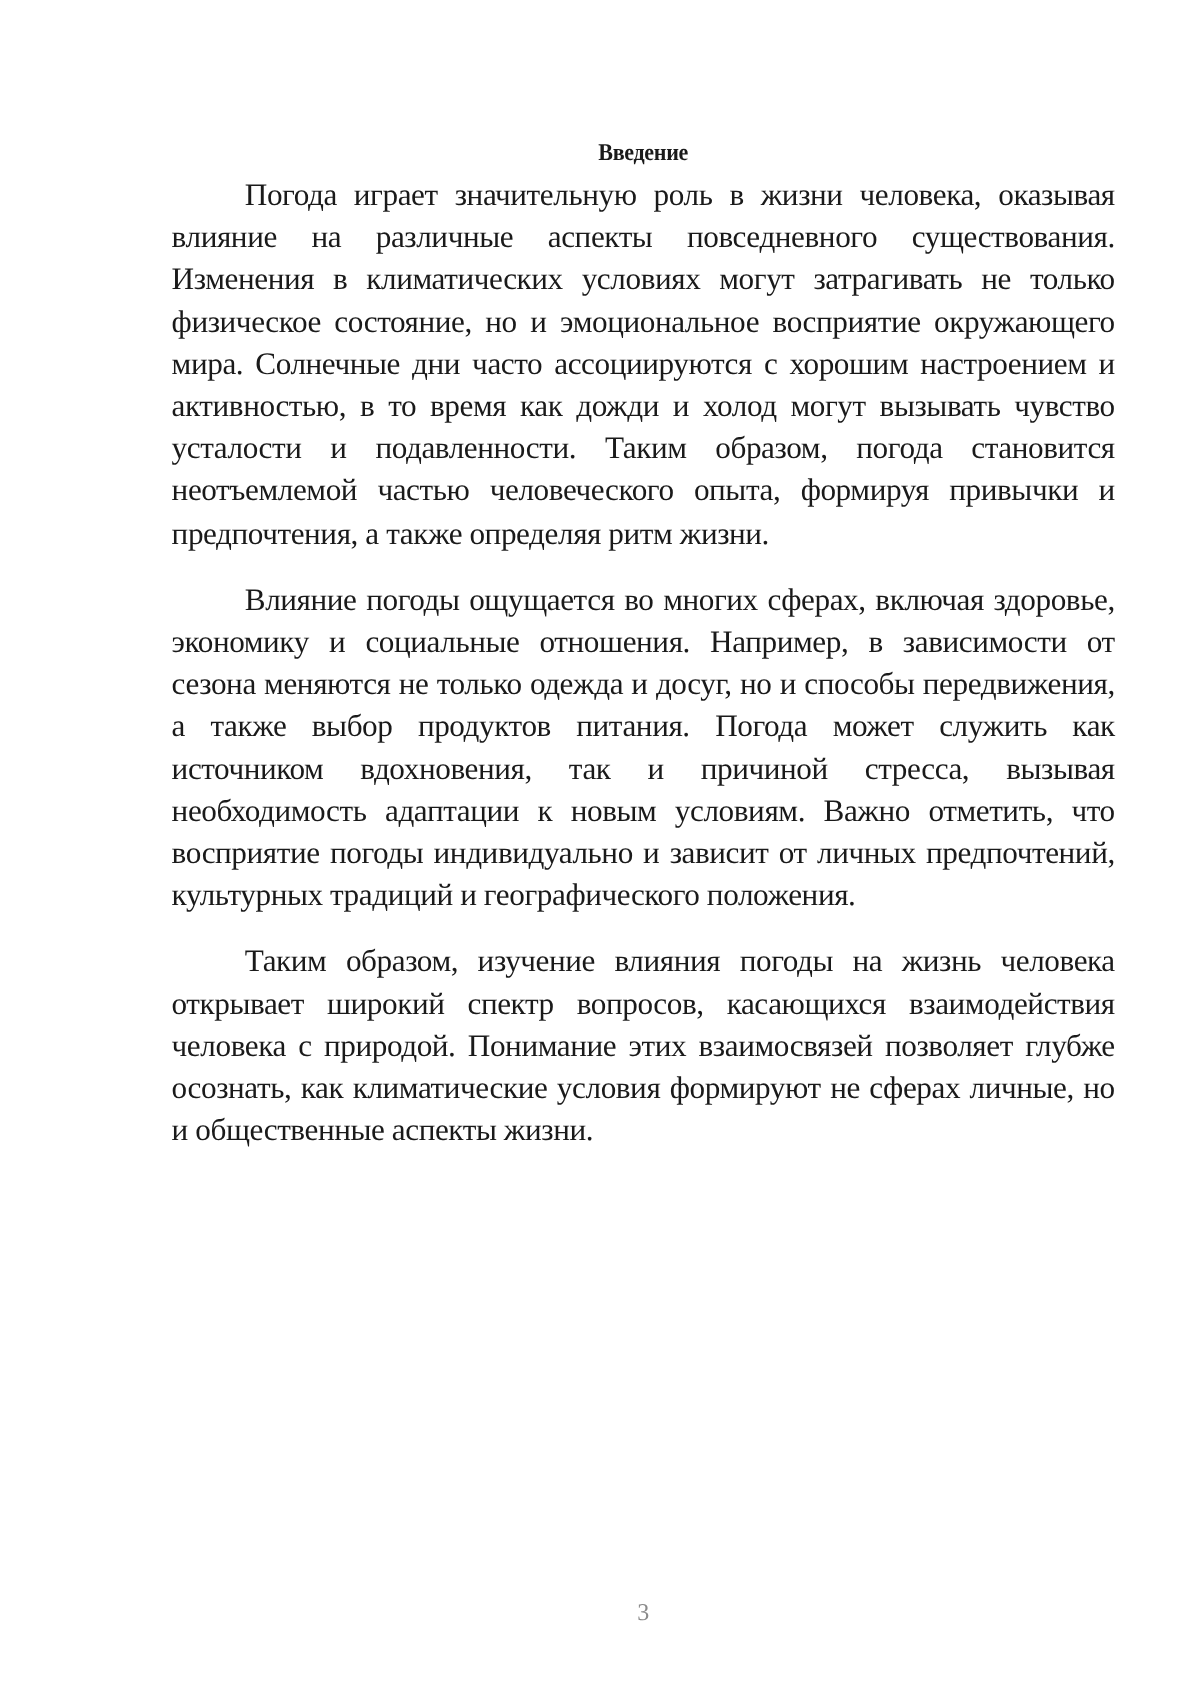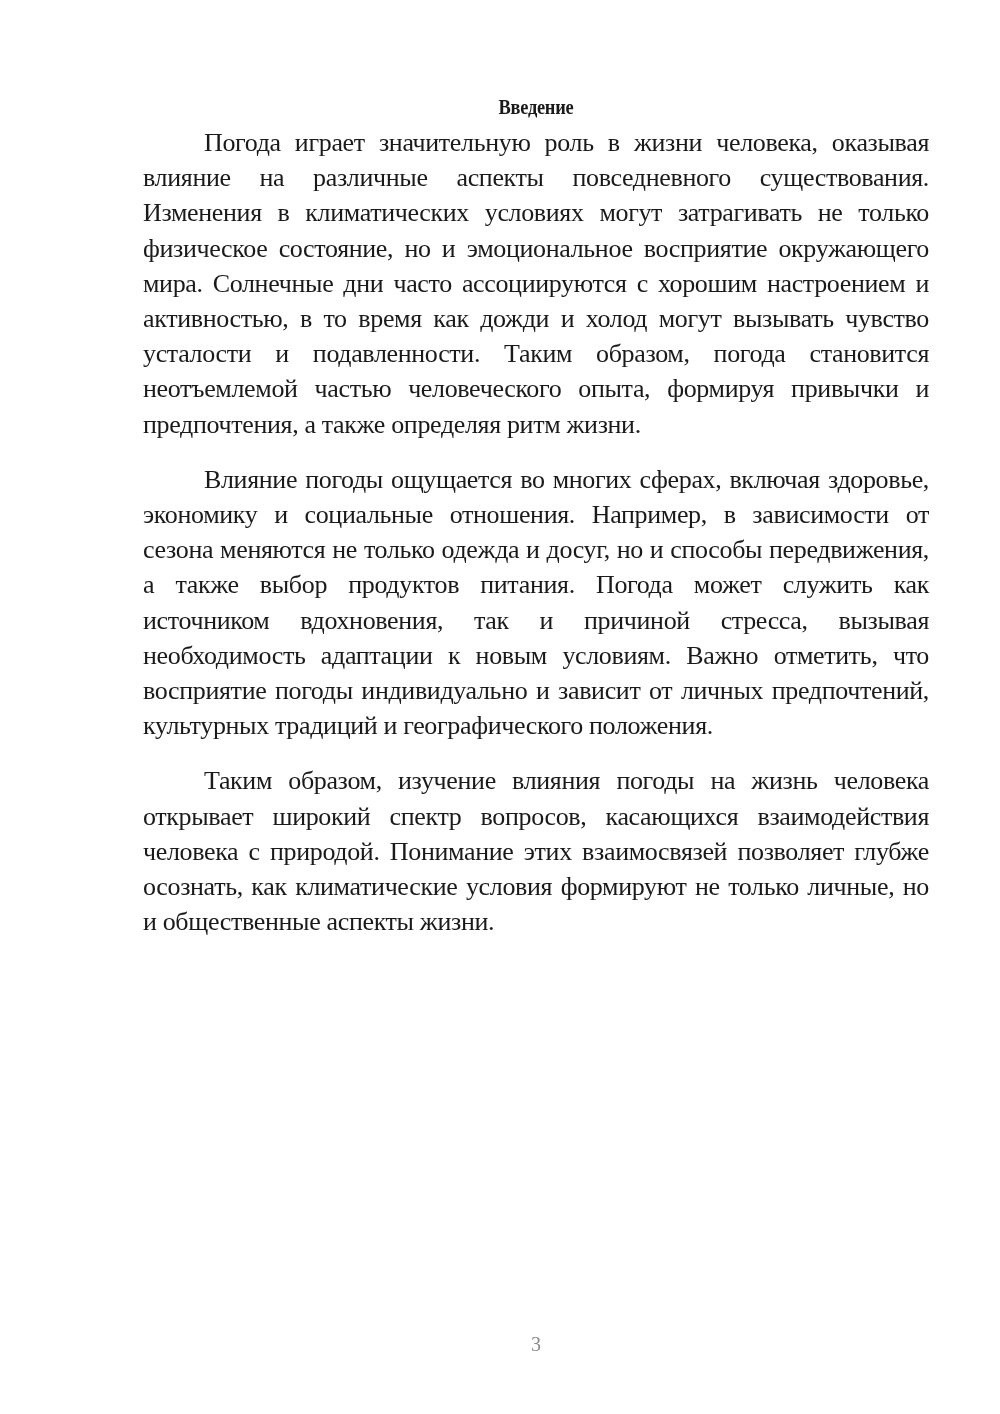--- a/index.html
+++ b/index.html
@@ -11,21 +11,21 @@
       width: 1000px;
       height: 1414px;
       position: relative;
       overflow: hidden;
       font-family: "Liberation Serif", "DejaVu Serif", serif;
       color: #1a1a1a;
     }
     .page {
       position: absolute;
       left: 143px;
-      top: 92px;
+      top: 112px;
       width: 786px;
     }
     .heading {
       font-weight: bold;
       font-size: 20px;
       text-align: center;
       line-height: 30px;
       margin: 0 0 0 0;
       letter-spacing: -0.3px;
       transform: scaleX(0.92);
@@ -53,16 +53,16 @@
       color: #8a8a8a;
     }
   </style>
 </head>
 <body>
 
 <div class="page">
   <h1 class="heading">Введение</h1>
   <p class="para" id="p1">Погода играет значительную роль в жизни человека, оказывая влияние на различные аспекты повседневного существования. Изменения в климатических условиях могут затрагивать не только физическое состояние, но и эмоциональное восприятие окружающего мира. Солнечные дни часто ассоциируются с хорошим настроением и активностью, в то время как дожди и холод могут вызывать чувство усталости и подавленности. Таким образом, погода становится неотъемлемой частью человеческого опыта, формируя привычки и предпочтения, а также определяя ритм жизни.</p>
   <p class="para" id="p2">Влияние погоды ощущается во многих сферах, включая здоровье, экономику и социальные отношения. Например, в зависимости от сезона меняются не только одежда и досуг, но и способы передвижения, а также выбор продуктов питания. Погода может служить как источником вдохновения, так и причиной стресса, вызывая необходимость адаптации к новым условиям. Важно отметить, что восприятие погоды индивидуально и зависит от личных предпочтений, культурных традиций и географического положения.</p>
-  <p class="para" id="p3">Таким образом, изучение влияния погоды на жизнь человека открывает широкий спектр вопросов, касающихся взаимодействия человека с природой. Понимание этих взаимосвязей позволяет глубже осознать, как климатические условия формируют не только личные, но и общественные аспекты жизни.</p>
+  <p class="para" id="p3">Таким образом, изучение влияния погоды на жизнь человека открывает широкий спектр вопросов, касающихся взаимодействия человека с природой. Понимание этих взаимосвязей позволяет глубже осознать, как климатические условия формируют не сферах личные, но и общественные аспекты жизни.</p>
 </div>
 
 <div class="page-number">3</div>
 
 </body></html>

